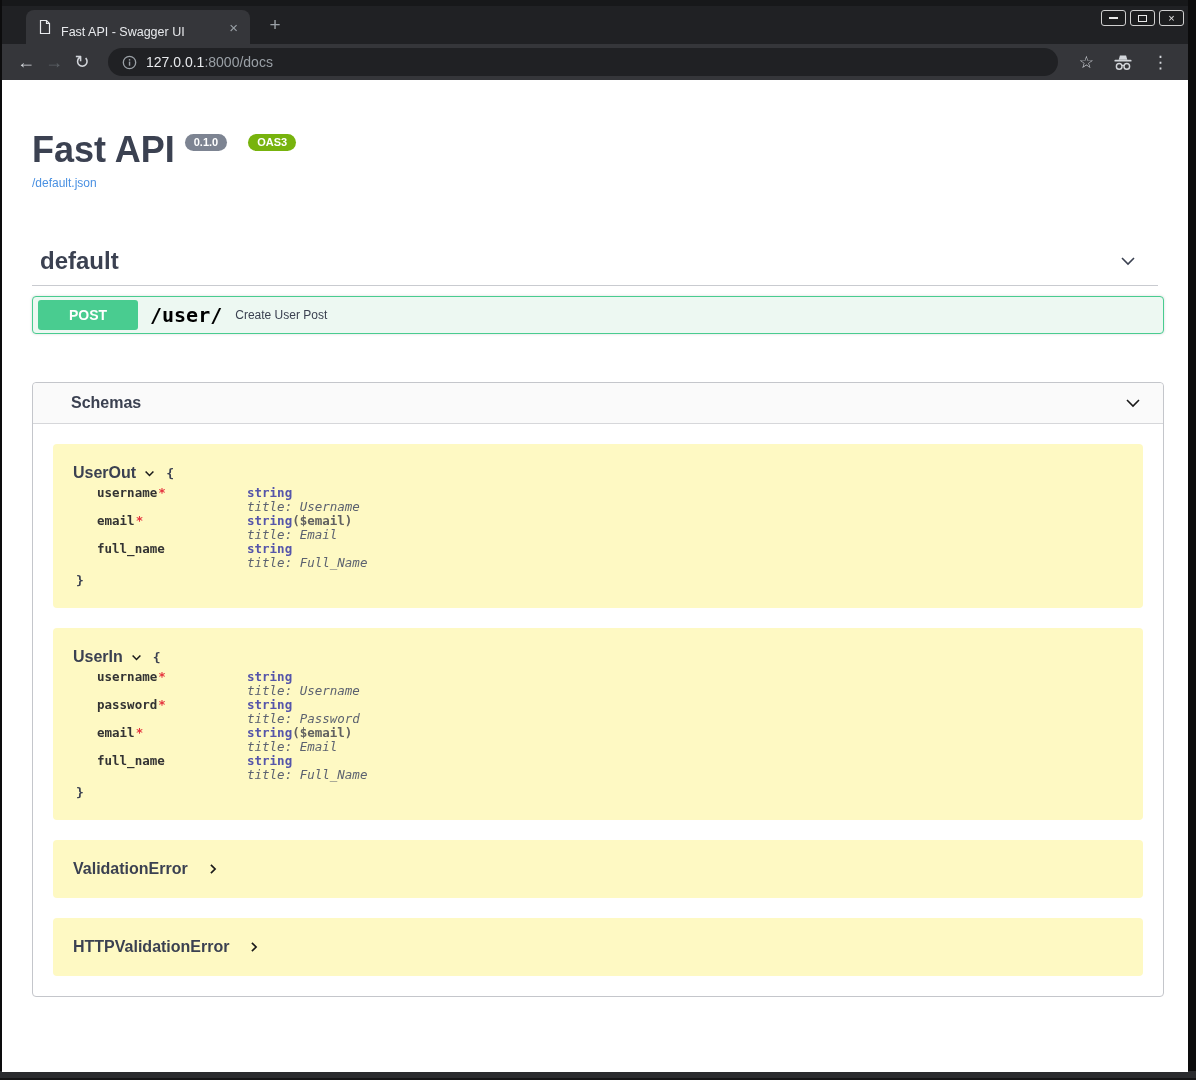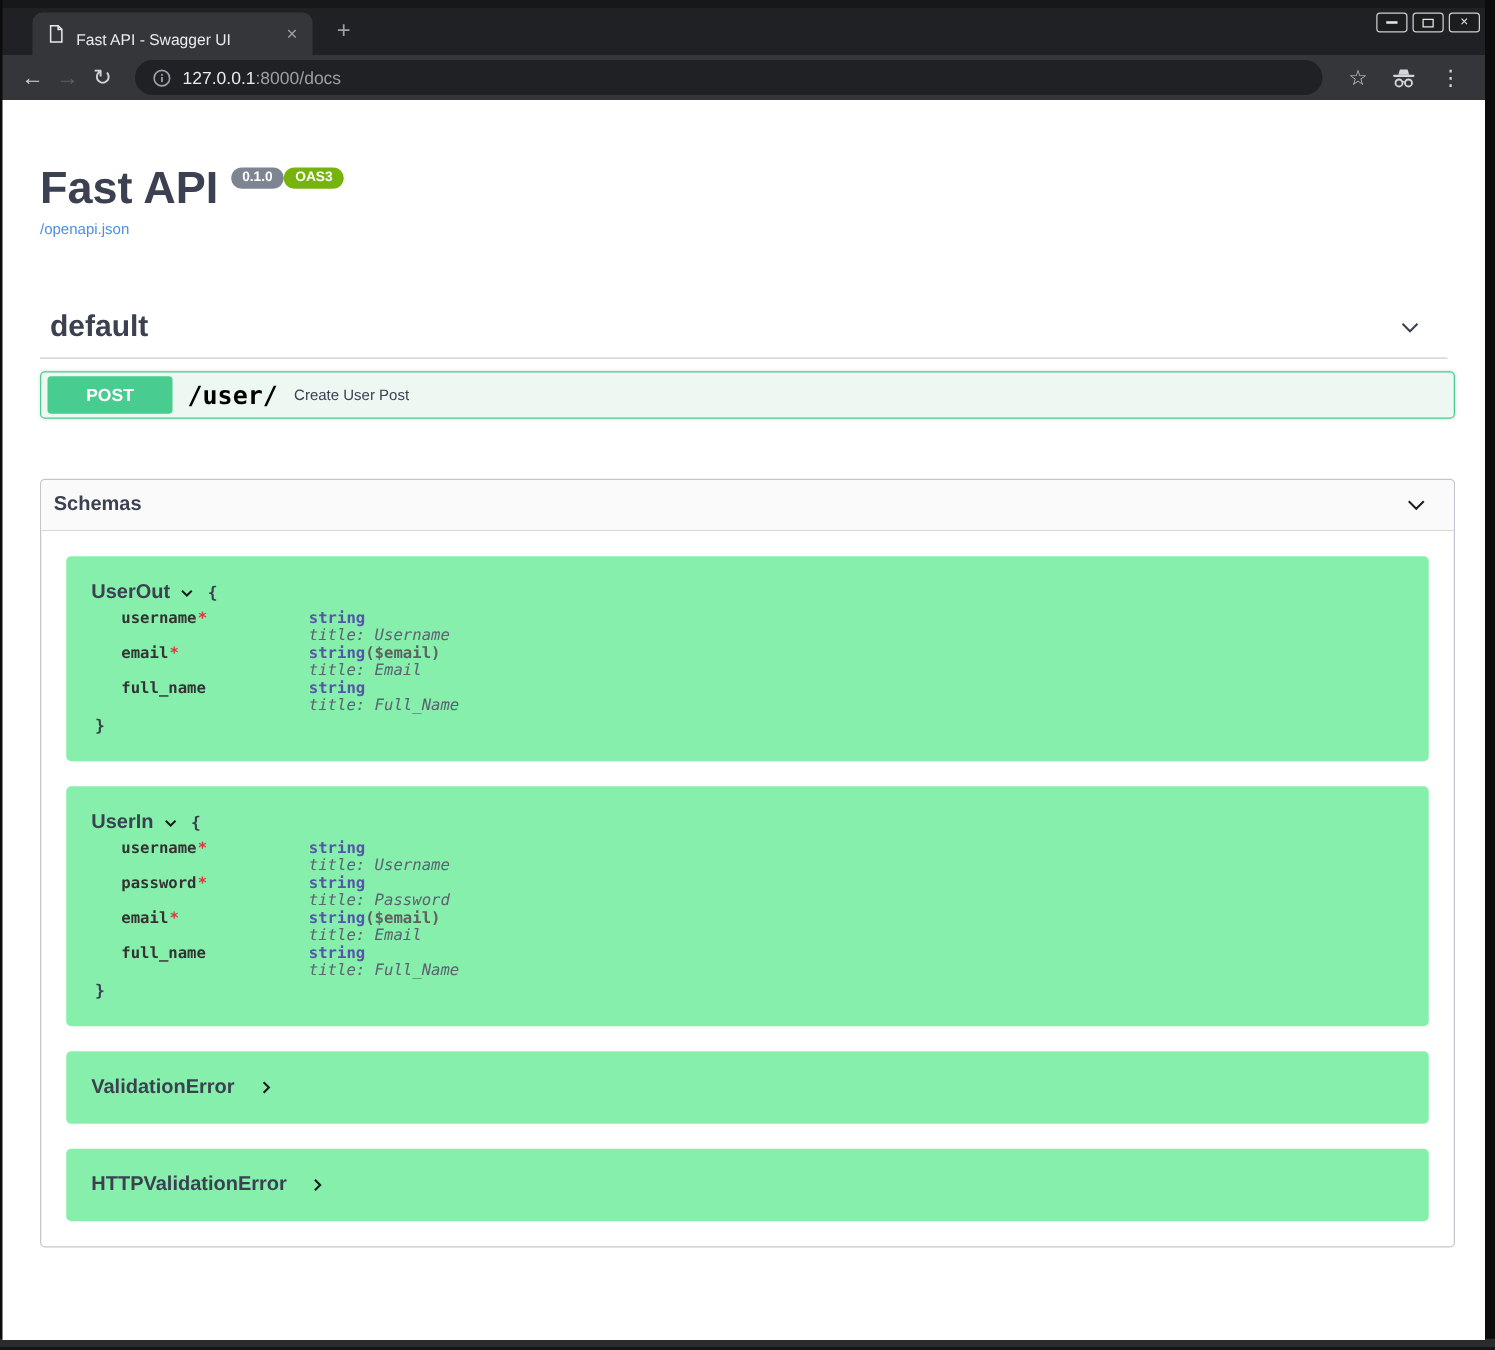--- a/index.html
+++ b/index.html
@@ -34,45 +34,45 @@
             display:flex; align-items:center; padding:0 14px; gap:9px; }
   .url-text { font-size:14px; color:#e8eaed; }
   .url-dim { color:#9aa0a6; }
   .tool-ic { color:#d2d5da; font-size:17px; margin:0 9px; }
 
   
   .page { position:absolute; top:80px; left:0; right:0; bottom:0; background:#fff; overflow:hidden; color:#3b4151; }
 
   .info { margin:52px 30px 0 30px; }
   .api-title { display:flex; align-items:flex-start; gap:10px; font-size:36px; font-weight:bold; color:#3b4151; line-height:1; }
-  .badges { display:flex; gap:0; padding-top:2px; }
+  .badges { display:flex; gap:21px; padding-top:2px; }
   .pill { font-size:11px; font-weight:bold; color:#fff; padding:3px 9px; border-radius:10px; line-height:1; }
   .pill.version { background:#7d8492; }
   .pill.oas { background:#77b30d; }
   .spec-link { display:inline-block; margin-top:8px; color:#4990e2; font-size:12px; text-decoration:none; }
 
   .tag-row { margin:56px 30px 0 30px; display:flex; align-items:center; justify-content:space-between;
              border-bottom:1px solid #c9cbd0; padding:0 20px 10px 8px; }
   .tag-name { font-size:24px; font-weight:600; color:#3b4151; }
 
   .opblock { margin:10px 24px 0 30px; border:1px solid #49cc90; background:#edf8f2; border-radius:4px;
              box-shadow:0 0 3px rgba(0,0,0,.15); display:flex; align-items:center; padding:5px; height:38px; }
   .method-btn { width:100px; text-align:center; background:#49cc90; color:#fff; font-weight:bold;
                 font-size:14px; padding:7px 0; border-radius:3px; border:none; }
   .op-path { font-family:"DejaVu Sans Mono", monospace; font-weight:bold; font-size:20px; color:#000000; margin-left:12px; }
   .op-summary { font-size:12px; color:#3b4151; margin-left:13px; }
 
   .schemas { margin:48px 24px 0 30px; border:1px solid #c4c6cb; border-radius:4px; background:#fff; }
   .schemas-header { display:flex; align-items:center; justify-content:space-between;
                     padding:10px 20px 10px 10px; border-bottom:1px solid #d6d7da; background:#fafafa;
                     border-radius:4px 4px 0 0; }
-  .schemas-title { font-size:16px; font-weight:bold; color:#3b4151; }
+  .schemas-title { font-size:16px; font-weight:bold; color:#3b4151;margin-left:28px; }
   .schemas-body { padding:20px; }
 
-  .model-box { background:#86efac; border-radius:4px; padding:20px; margin-bottom:20px; }
+  .model-box { background:#fef9c3; border-radius:4px; padding:20px; margin-bottom:20px; }
   .model-box:last-child { margin-bottom:0; }
   .model-title-row { display:flex; align-items:center; gap:7px; }
   .model-name { font-size:16px; font-weight:bold; color:#3b4151; }
   .brace { font-family:"DejaVu Sans Mono", monospace; font-weight:bold; font-size:13px; color:#3b4151; margin-left:3px; }
   .brace.close { margin:3px 0 0 3px; }
   .prop-table { margin:4px 0 0 24px; }
   .prop-row { display:flex; }
   .prop-name-cell { flex:0 0 150px; font-family:"DejaVu Sans Mono", monospace; font-weight:bold;
                     font-size:12.5px; line-height:14px; color:#333; }
   .star { color:#e5353f; margin-left:1px; }
@@ -147,21 +147,21 @@
     <div class="page">
 
       <div class="info">
         <div class="api-title">
           <span>Fast API</span>
           <span class="badges">
             <span class="pill version">0.1.0</span>
             <span class="pill oas">OAS3</span>
           </span>
         </div>
-        <a class="spec-link" href="#">/openapi.json</a>
+        <a class="spec-link" href="#">/default.json</a>
       </div>
 
       <div class="tag-row">
         <span class="tag-name">default</span>
         <svg class="chev" width="20" height="20" viewBox="0 0 20 20">
           <path d="M4 7 L10 13 L16 7" fill="none" stroke="#3b4151" stroke-width="1.6"></path>
         </svg>
       </div>
 
       <div class="opblock">

